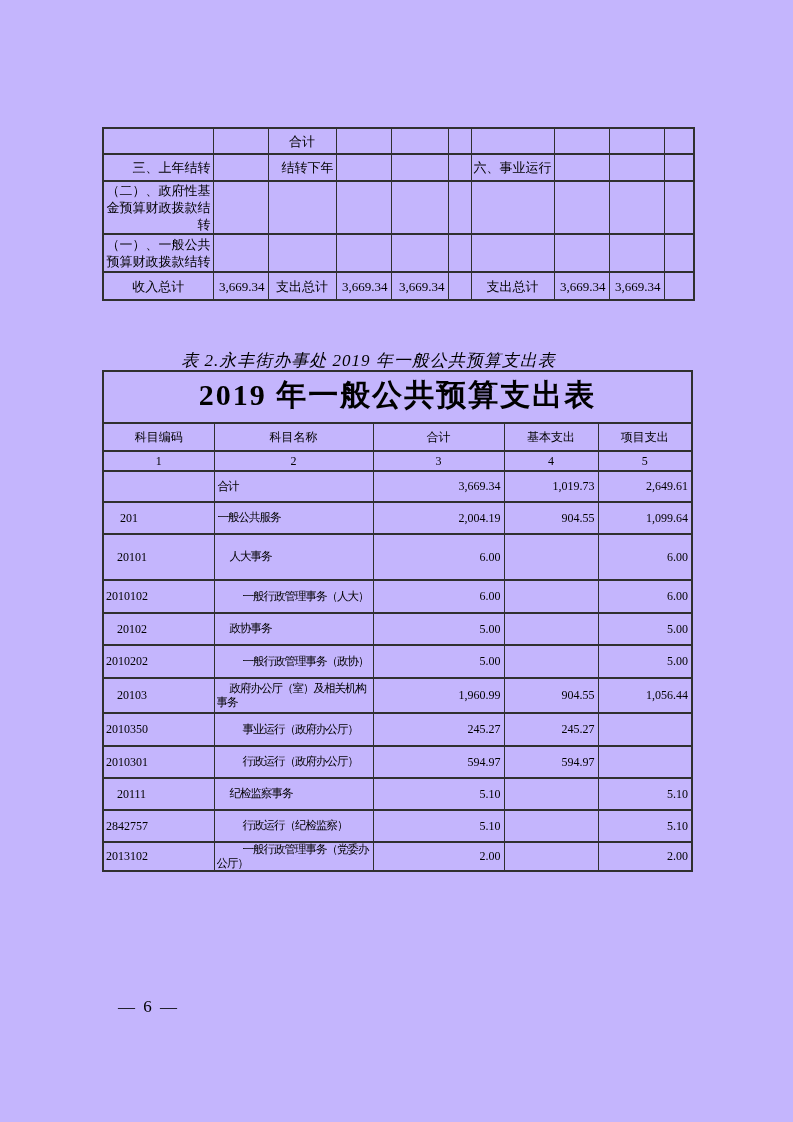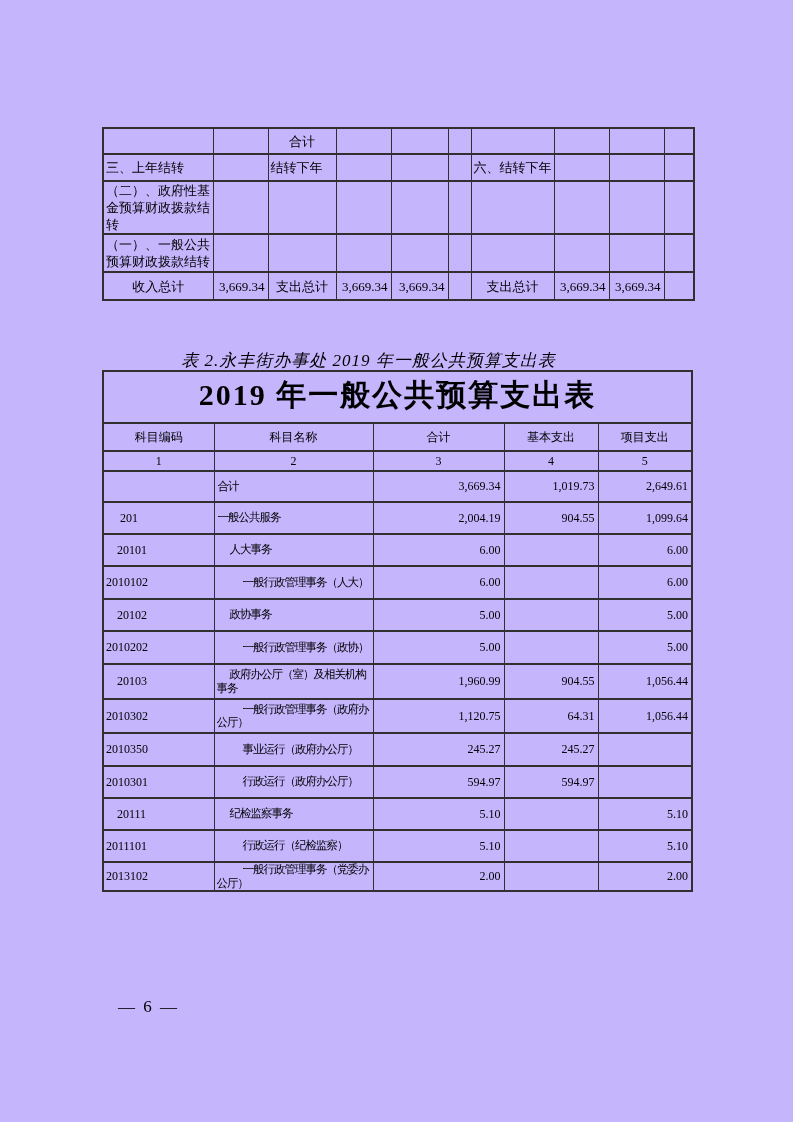--- a/index.html
+++ b/index.html
@@ -9,21 +9,21 @@
     font-family:"Liberation Serif","DejaVu Serif",serif;
     overflow:hidden;
   }
   table { border-collapse:collapse; table-layout:fixed; }
   td { vertical-align:middle; overflow:hidden; padding:0 2px; }
 
   
   .t1 { position:absolute; left:102px; top:127px; width:591px; border:2px solid #303030; }
   .t1 td {
     border:1px solid #303030; border-top-width:2px; border-bottom-width:2px;
-    font-size:13px; line-height:17px; text-align:left;
+    font-size:13px; line-height:17px; text-align:right;
   }
   .t1 td.c { text-align:center; }
   .t1 td.n { text-align:right; padding-right:3px; }
   .cap2 { max-height:36px; overflow:hidden; }
   .cap3 { max-height:52px; overflow:hidden; }
 
   
   .caption {
     position:absolute; left:102px; top:349px; width:588px;
     box-sizing:border-box; padding-right:55px;
@@ -92,21 +92,21 @@
         <td></td>
         <td></td>
       </tr>
       <tr style="height:27px">
         <td>三、上年结转</td>
         <td></td>
         <td>结转下年</td>
         <td></td>
         <td></td>
         <td></td>
-        <td>六、结转下年</td>
+        <td>六、事业运行</td>
         <td></td>
         <td></td>
         <td></td>
       </tr>
       <tr style="height:52px">
         <td>
             <div class="cap3">（二）、政府性基金预算财政拨款结转</div>
           </td>
         <td></td>
         <td></td>
@@ -187,21 +187,21 @@
       </tr>
       <tr style="height:32px">
         <td class="code lv0">201</td>
         <td class="name">
             <div class="nm lv0">一般公共服务</div>
           </td>
         <td class="num">2,004.19</td>
         <td class="num">904.55</td>
         <td class="num">1,099.64</td>
       </tr>
-      <tr style="height:32px">
+      <tr style="height:46px">
         <td class="code lv1">20101</td>
         <td class="name">
             <div class="nm lv1">人大事务</div>
           </td>
         <td class="num">6.00</td>
         <td class="num"></td>
         <td class="num">6.00</td>
       </tr>
       <tr style="height:33px">
         <td class="code lv2">2010102</td>
@@ -232,29 +232,20 @@
       </tr>
       <tr style="height:35px">
         <td class="code lv1">20103</td>
         <td class="name">
             <div class="nm lv1">政府办公厅（室）及相关机构事务</div>
           </td>
         <td class="num">1,960.99</td>
         <td class="num">904.55</td>
         <td class="num">1,056.44</td>
       </tr>
-      <tr style="height:34px">
-        <td class="code lv2">2010302</td>
-        <td class="name">
-            <div class="nm lv2">一般行政管理事务（政府办公厅）</div>
-          </td>
-        <td class="num">1,120.75</td>
-        <td class="num">64.31</td>
-        <td class="num">1,056.44</td>
-      </tr>
       <tr style="height:33px">
         <td class="code lv2">2010350</td>
         <td class="name">
             <div class="nm lv2">事业运行（政府办公厅）</div>
           </td>
         <td class="num">245.27</td>
         <td class="num">245.27</td>
         <td class="num"></td>
       </tr>
       <tr style="height:32px">
@@ -269,21 +260,21 @@
       <tr style="height:32px">
         <td class="code lv1">20111</td>
         <td class="name">
             <div class="nm lv1">纪检监察事务</div>
           </td>
         <td class="num">5.10</td>
         <td class="num"></td>
         <td class="num">5.10</td>
       </tr>
       <tr style="height:32px">
-        <td class="code lv2">2011101</td>
+        <td class="code lv2">2842757</td>
         <td class="name">
             <div class="nm lv2">行政运行（纪检监察）</div>
           </td>
         <td class="num">5.10</td>
         <td class="num"></td>
         <td class="num">5.10</td>
       </tr>
       <tr style="height:19px">
         <td class="code lv2">2013102</td>
         <td class="name">

